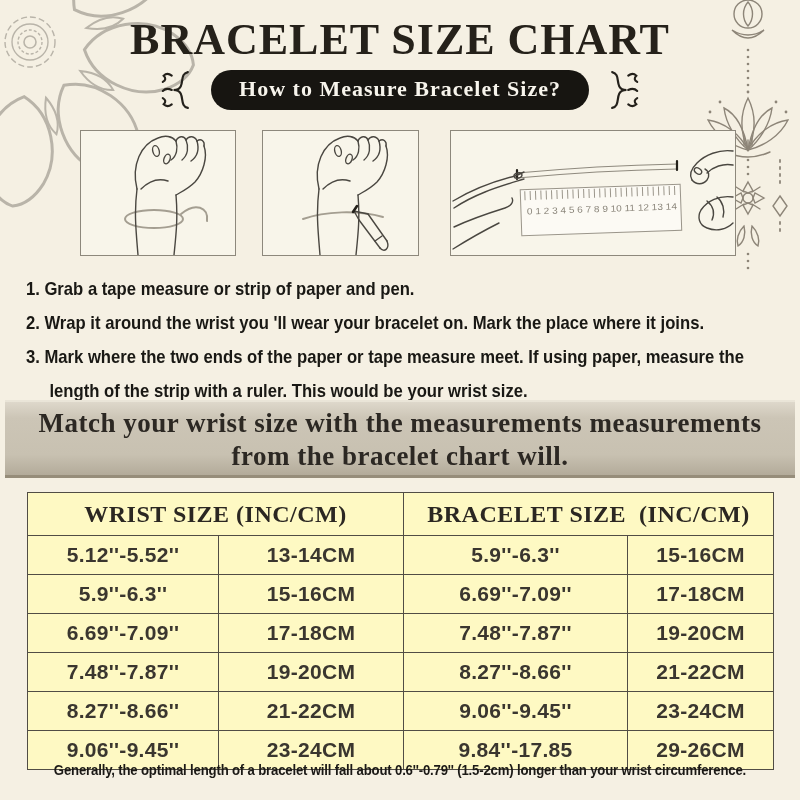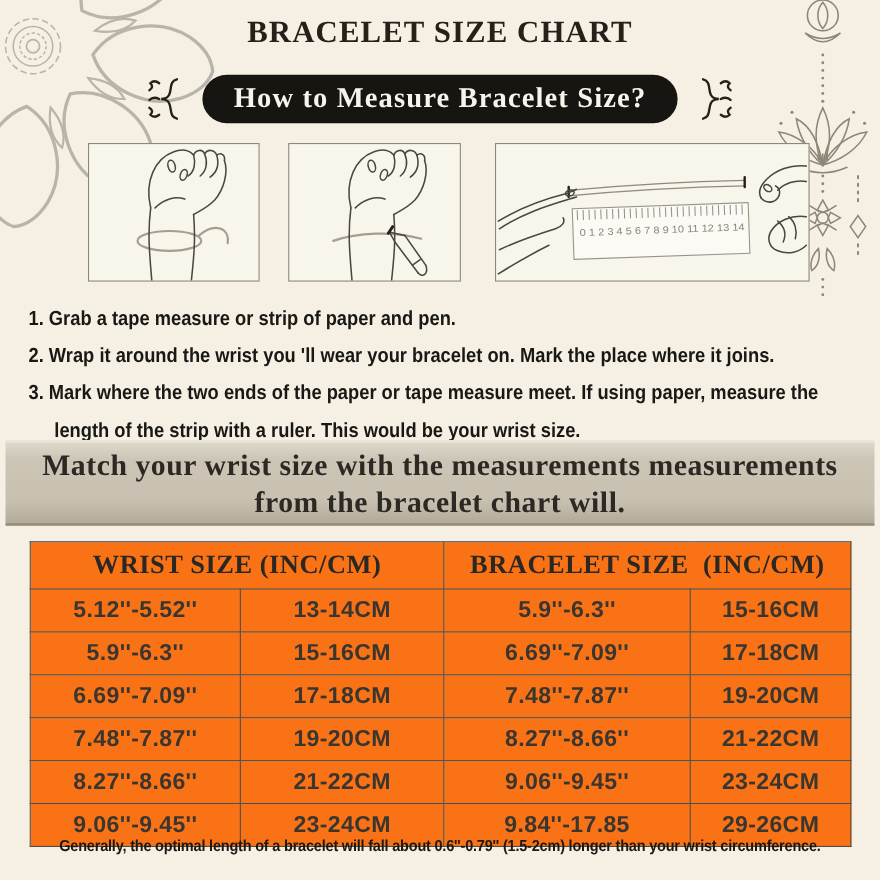--- a/index.html
+++ b/index.html
@@ -12,31 +12,31 @@
   .page{position:absolute;inset:0;}
 
   
   .mandala{position:absolute;top:0;left:0;width:235px;height:235px;pointer-events:none;}
   .hang-ornament{position:absolute;top:0;right:0;width:110px;height:275px;pointer-events:none;}
 
   
   .title{
     position:absolute;top:14px;left:0;width:800px;text-align:center;
     font-family:"Liberation Serif","DejaVu Serif",serif;
-    font-weight:bold;font-size:28px;letter-spacing:1px;color:#25211a;
+    font-weight:bold;font-size:44px;letter-spacing:1px;color:#25211a;
   }
   .pill-row{
     position:absolute;top:70px;left:0;width:800px;height:40px;
     display:flex;justify-content:center;align-items:center;gap:16px;
   }
   .pill{
     background:#171511;color:#f7f4ec;border-radius:22px;
     padding:6px 28px 8px 28px;
     font-family:"Liberation Serif","DejaVu Serif",serif;
-    font-weight:bold;font-size:26px;letter-spacing:1px;white-space:nowrap;
+    font-weight:bold;font-size:22px;letter-spacing:1px;white-space:nowrap;
   }
   .squiggle{width:34px;height:42px;}
   .squiggle.flip{transform:scaleX(-1);}
 
   
   .illos{position:absolute;top:130px;left:0;width:800px;height:128px;}
   .illo-box{
     position:absolute;top:0;height:126px;box-sizing:border-box;
     border:1px solid #8d887c;background:#f8f5ea;
   }
@@ -65,21 +65,21 @@
     padding-top:5px;letter-spacing:0.5px;
   }
 
   
   .size-table{
     position:absolute;top:492px;left:27px;width:746px;
     border-collapse:collapse;table-layout:fixed;
   }
   .size-table th,.size-table td{
     border:1px solid #514d45;text-align:center;vertical-align:middle;
-    background:#f97316;
+    background:#fef9c3;
   }
   .size-table th{
     height:40px;
     font-family:"Liberation Serif","DejaVu Serif",serif;
     font-weight:bold;font-size:24px;letter-spacing:0.5px;color:#2b2722;
   }
   .size-table td{
     height:36px;font-size:21px;font-weight:bold;letter-spacing:0.3px;color:#3a362f;
   }
 

